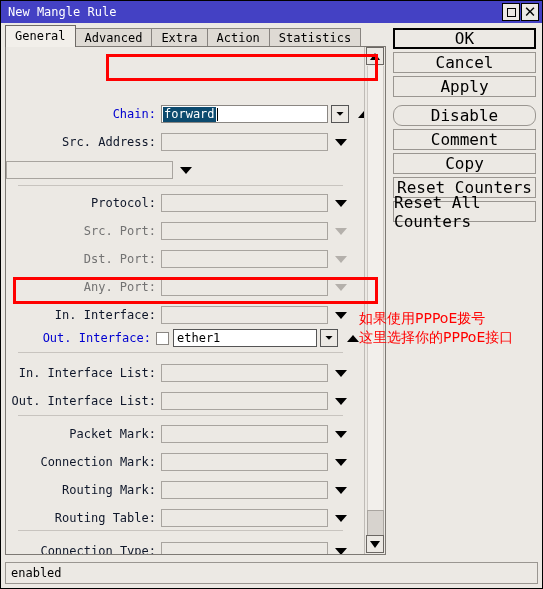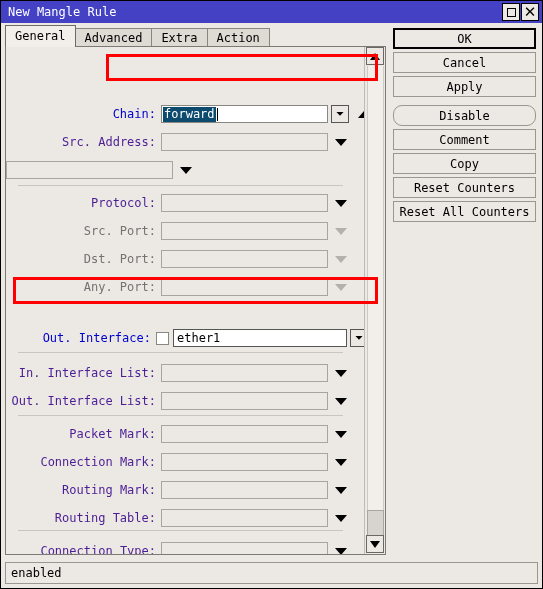--- a/index.html
+++ b/index.html
@@ -69,21 +69,21 @@
   }
   #formarea{
     position:absolute;left:0;top:0;width:361px;height:507px;
     overflow:hidden;
   }
   .row{position:absolute;left:0;height:20px;display:flex;align-items:center;}
   .lbl{
     width:155px;text-align:right;padding-right:5px;
     font-size:12px;
     font-family:"DejaVu Sans Mono","Liberation Mono",monospace;
-    color:#4c1d95;white-space:nowrap;box-sizing:border-box;
+    color:#0f172a;white-space:nowrap;box-sizing:border-box;
   }
   .lbl.blue{color:#0000d0;}
   .lbl.dis{color:#737373;}
   .fld{
     width:167px;height:18px;
     background:#ece9e4;
     border:1px solid #a8a49f;
     box-sizing:border-box;
   }
   .fld.val{
@@ -144,21 +144,21 @@
     position:absolute;left:2px;top:463px;width:17px;height:26px;
     background:#d7d3ce;border:1px solid #a9a5a0;box-sizing:border-box;
   }
   
   #btncol{position:absolute;left:392px;top:27px;width:145px;}
   .btn{
     width:143px;height:21px;margin-bottom:3px;
     background:#ece9e4;border:1px solid #9a9691;
     box-sizing:border-box;
     display:flex;align-items:center;justify-content:center;
-    font-size:12px;
+    font-size:16px;
     font-family:"DejaVu Sans Mono","Liberation Mono",monospace;
     color:#000;
   }
   .btn.primary{border:2px solid #000;}
   .btn.gap{margin-top:8px;border-radius:9px;}
   
   #status{
     position:absolute;left:4px;top:561px;width:533px;height:22px;
     background:#ece9e4;border:1px solid #9a9691;
     box-sizing:border-box;
@@ -192,20 +192,21 @@
         <span class="xg">✕</span>
       </div>
     </div>
   </div>
 
   <div id="tabs">
     <div class="tab active"><span>General</span></div>
     <div class="tab"><span>Advanced</span></div>
     <div class="tab"><span>Extra</span></div>
     <div class="tab"><span>Action</span></div>
+    <div class="tab"><span>Statistics</span></div>
   </div>
 
   <div id="panel">
     <div id="formarea">
 
       <div class="sep" style="top:138px"></div>
       <div class="sep" style="top:305px"></div>
       <div class="sep" style="top:368px"></div>
       <div class="sep" style="top:483px"></div>
 
@@ -261,25 +262,32 @@
       </div>
 
       <div class="row" style="top:202px">
         <div class="lbl dis">Dst. Port:</div>
         <div class="fld"></div>
         <div class="arr dis">
             <span class="tri"></span>
           </div>
       </div>
 
+      <div class="row" style="top:258px">
+        <div class="lbl">In. Interface:</div>
+        <div class="fld"></div>
+        <div class="arr">
+            <span class="tri"></span>
+          </div>
+      </div>
 
       <div class="row" style="top:281px">
         <div class="lbl blue" style="width:150px">Out. Interface:</div>
         <span class="chk"></span>
-        <div class="fld val" style="width:174px">
+        <div class="fld val" style="width:144px">
             <span>ether1</span>
           </div>
         <div class="dropbtn">⏷</div>
         <div class="arr up" style="margin-left:8px">
             <span class="tri"></span>
           </div>
       </div>
 
       <div class="row" style="top:316px">
         <div class="lbl">In. Interface List:</div>
@@ -377,14 +385,18 @@
         <span>Reset All Counters</span>
       </div>
   </div>
 
   <div id="status">
     <span>enabled</span>
   </div>
 
   <div class="redbox" id="redbox-chain"></div>
   <div class="redbox" id="redbox-out"></div>
+  <div id="cn-note">
+    <div>如果使用PPPoE拨号</div>
+    <div>这里选择你的PPPoE接口</div>
+  </div>
 
 </div>
 
 </body></html>

